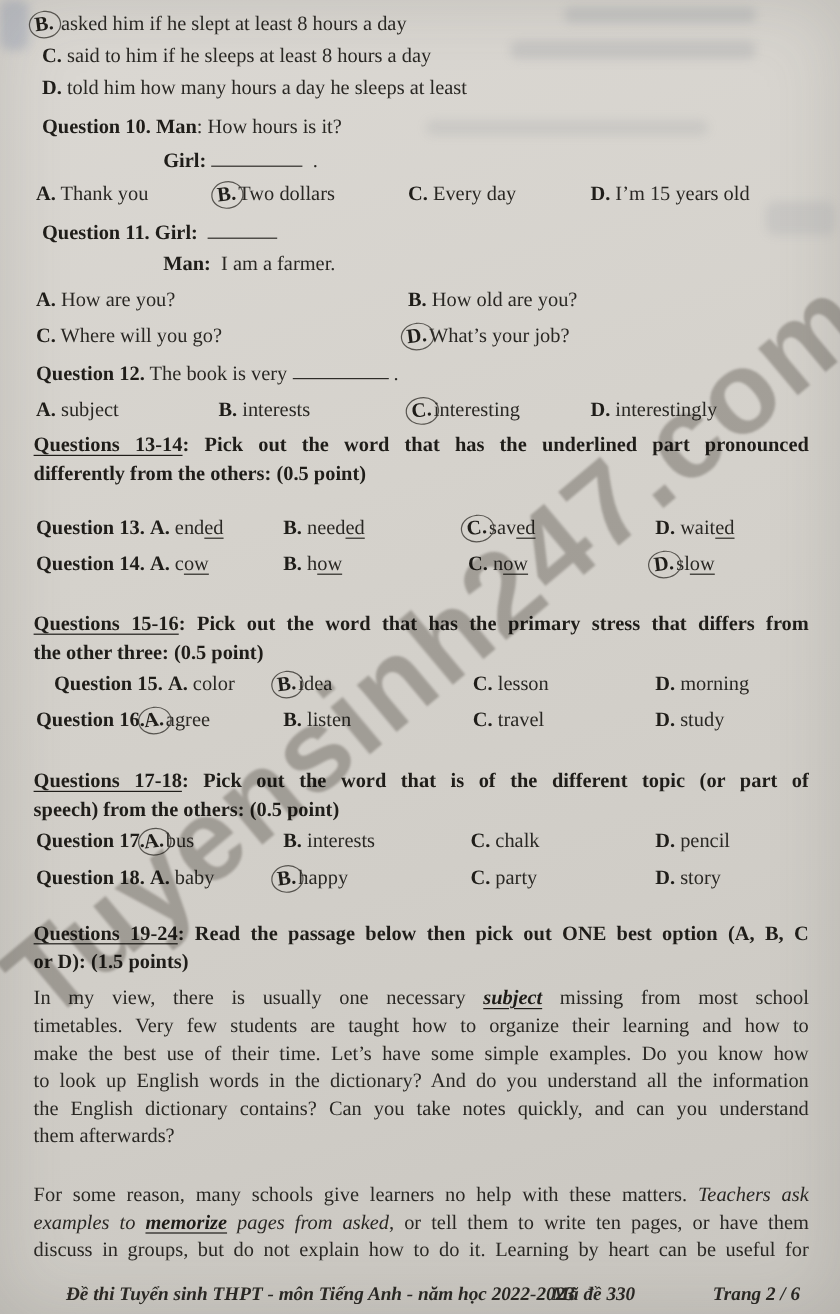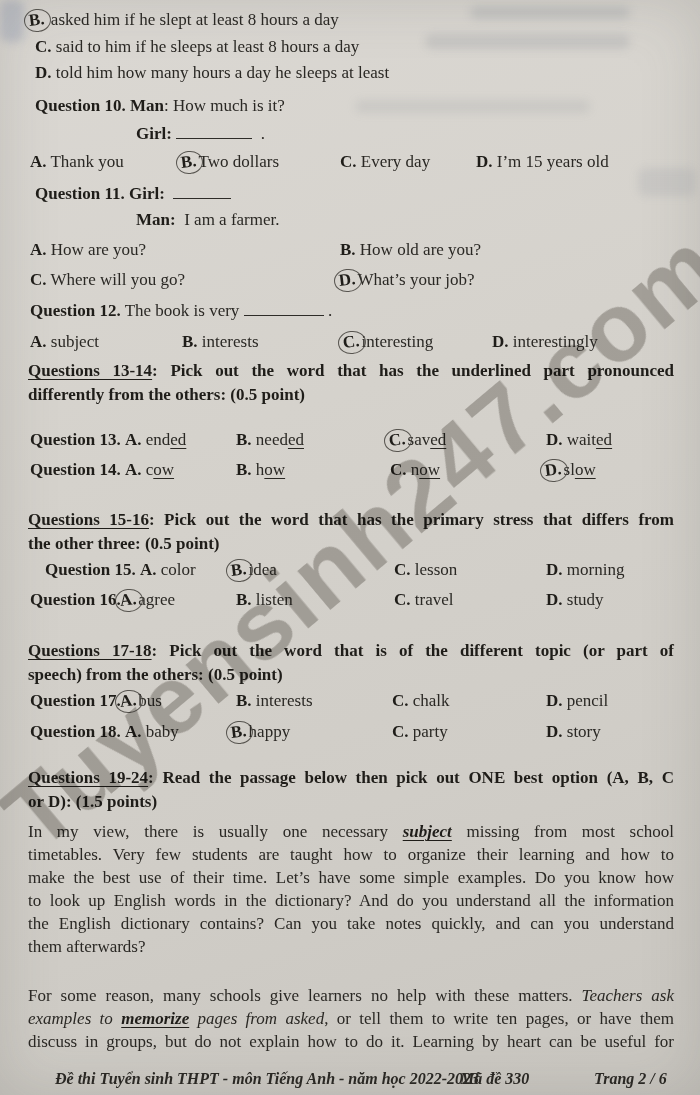--- a/index.html
+++ b/index.html
@@ -71,30 +71,30 @@
       <span class="cell" style="left:30px"><span class="circ"><b>B.</b></span> <span>asked him if he slept at least 8 hours a day</span></span>
     </div>
     <div class="ln" style="top:37px">
       <span class="cell" style="left:35px"><b>C.</b> <span>said to him if he sleeps at least 8 hours a day</span></span>
     </div>
     <div class="ln" style="top:63px">
       <span class="cell" style="left:35px"><b>D.</b> <span>told him how many hours a day he sleeps at least</span></span>
     </div>
 
     <div class="ln" style="top:96px">
-      <span class="cell" style="left:35px"><b>Question 10.</b> <b>Man</b><span>: How much is it?</span></span>
+      <span class="cell" style="left:35px"><b>Question 10.</b> <b>Man</b><span>: How hours is it?</span></span>
     </div>
     <div class="ln" style="top:124px">
       <span class="cell" style="left:136px"><b>Girl:</b> <span class="blank" style="width:76px"></span>&nbsp;&nbsp;<span>.</span></span>
     </div>
     <div class="ln" style="top:152px">
       <span class="cell" style="left:30px"><b>A.</b> <span>Thank you</span></span>
       <span class="cell" style="left:182px"><span class="circ"><b>B.</b></span><span>Two dollars</span></span>
       <span class="cell" style="left:340px"><b>C.</b> <span>Every day</span></span>
-      <span class="cell" style="left:476px"><b>D.</b> <span>I’m 15 years old</span></span>
+      <span class="cell" style="left:492px"><b>D.</b> <span>I’m 15 years old</span></span>
     </div>
 
     <div class="ln" style="top:184px">
       <span class="cell" style="left:35px"><b>Question 11.</b> <b>Girl:</b>&nbsp;&nbsp;<span class="blank" style="width:58px"></span></span>
     </div>
     <div class="ln" style="top:210px">
       <span class="cell" style="left:136px"><b>Man:</b>&nbsp; <span>I am a farmer.</span></span>
     </div>
     <div class="ln" style="top:240px">
       <span class="cell" style="left:30px"><b>A.</b> <span>How are you?</span></span>

